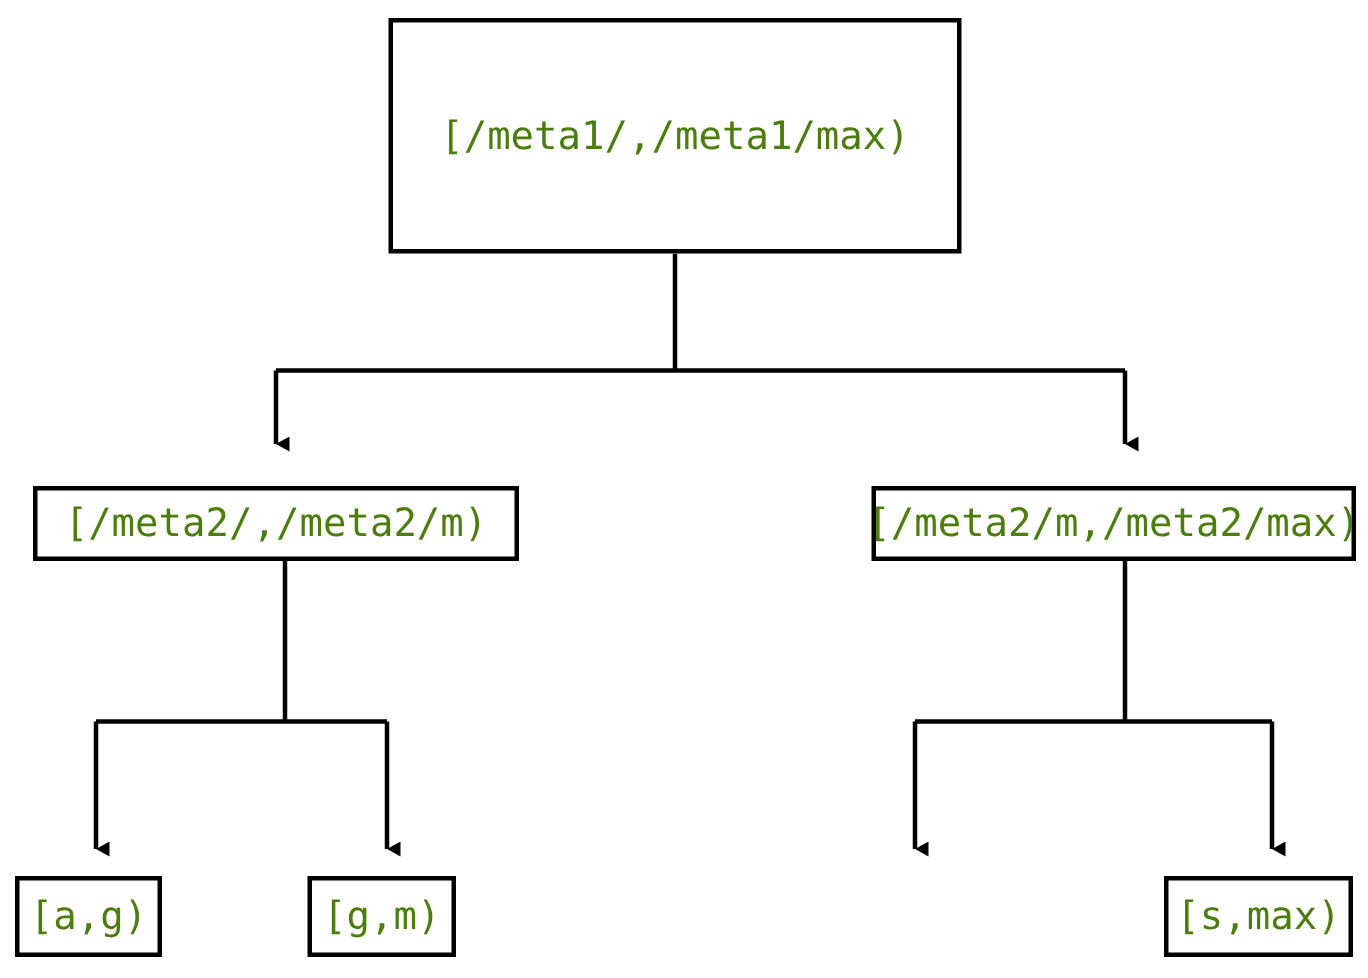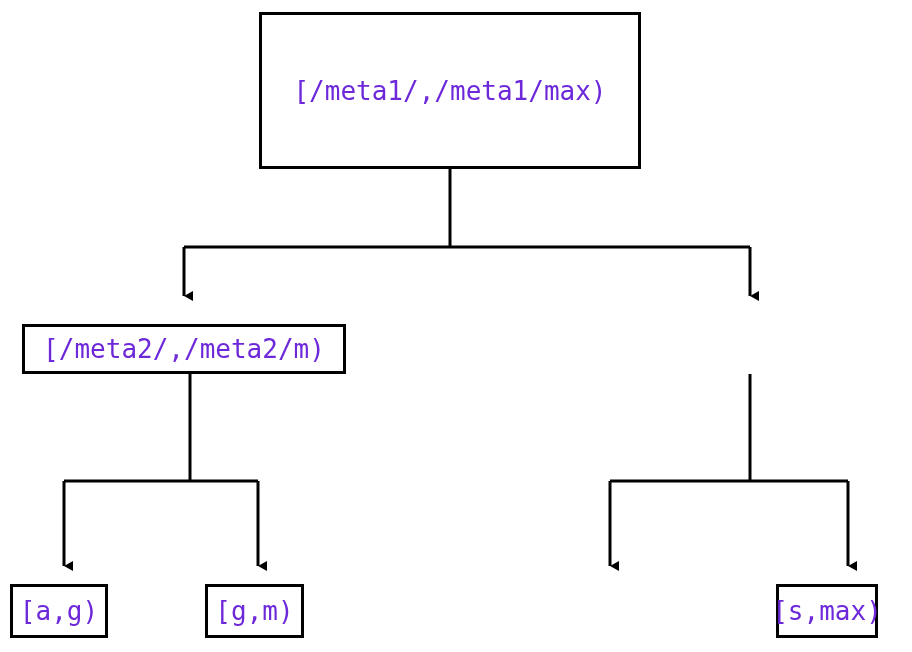--- a/index.html
+++ b/index.html
@@ -29,34 +29,34 @@
     border: 3px solid #000000;
     background: #ffffff;
     display: flex;
     align-items: center;
     justify-content: center;
   }
   .node-label {
     font-family: "DejaVu Sans Mono", "Liberation Mono", monospace;
     font-size: 26px;
     line-height: 1;
-    color: #6d28d9;
+    color: #4d7c0f;
     white-space: pre;
     letter-spacing: 0;
   }
   
   #node-root { left: 259px; top: 12px; width: 382px; height: 157px; }
   
   #node-meta2-low  { left: 22px;  top: 324px; width: 324px; height: 50px; }
   #node-meta2-high { left: 581px; top: 324px; width: 323px; height: 50px; }
   
   #node-leaf-ag    { left: 10px;  top: 584px; width: 98px;  height: 54px; }
   #node-leaf-gm    { left: 205px; top: 584px; width: 99px;  height: 54px; }
   #node-leaf-ms    { left: 553px; top: 584px; width: 100px; height: 54px; }
-  #node-leaf-smax  { left: 776px; top: 584px; width: 102px; height: 54px; }
+  #node-leaf-smax  { left: 776px; top: 584px; width: 126px; height: 54px; }
 </style>
 </head>
 <body>
 
 <div id="canvas">
 
   <svg id="edges" viewBox="0 0 912 652" width="912" height="652" xmlns="http://www.w3.org/2000/svg">
     <defs>
       <marker id="arrowhead" markerWidth="10" markerHeight="9" refX="5" refY="9" orient="auto" markerUnits="userSpaceOnUse">
         <polygon points="0,0 10,0 5,9" fill="#000000"></polygon>
@@ -86,20 +86,23 @@
   </svg>
 
   <div class="node" id="node-root">
     <span class="node-label">[/meta1/,/meta1/max)</span>
   </div>
 
   <div class="node" id="node-meta2-low">
     <span class="node-label">[/meta2/,/meta2/m)</span>
   </div>
 
+  <div class="node" id="node-meta2-high">
+    <span class="node-label">[/meta2/m,/meta2/max)</span>
+  </div>
 
   <div class="node" id="node-leaf-gm">
     <span class="node-label">[g,m)</span>
   </div>
 
   <div class="node" id="node-leaf-ag">
     <span class="node-label">[a,g)</span>
   </div>
 
 

